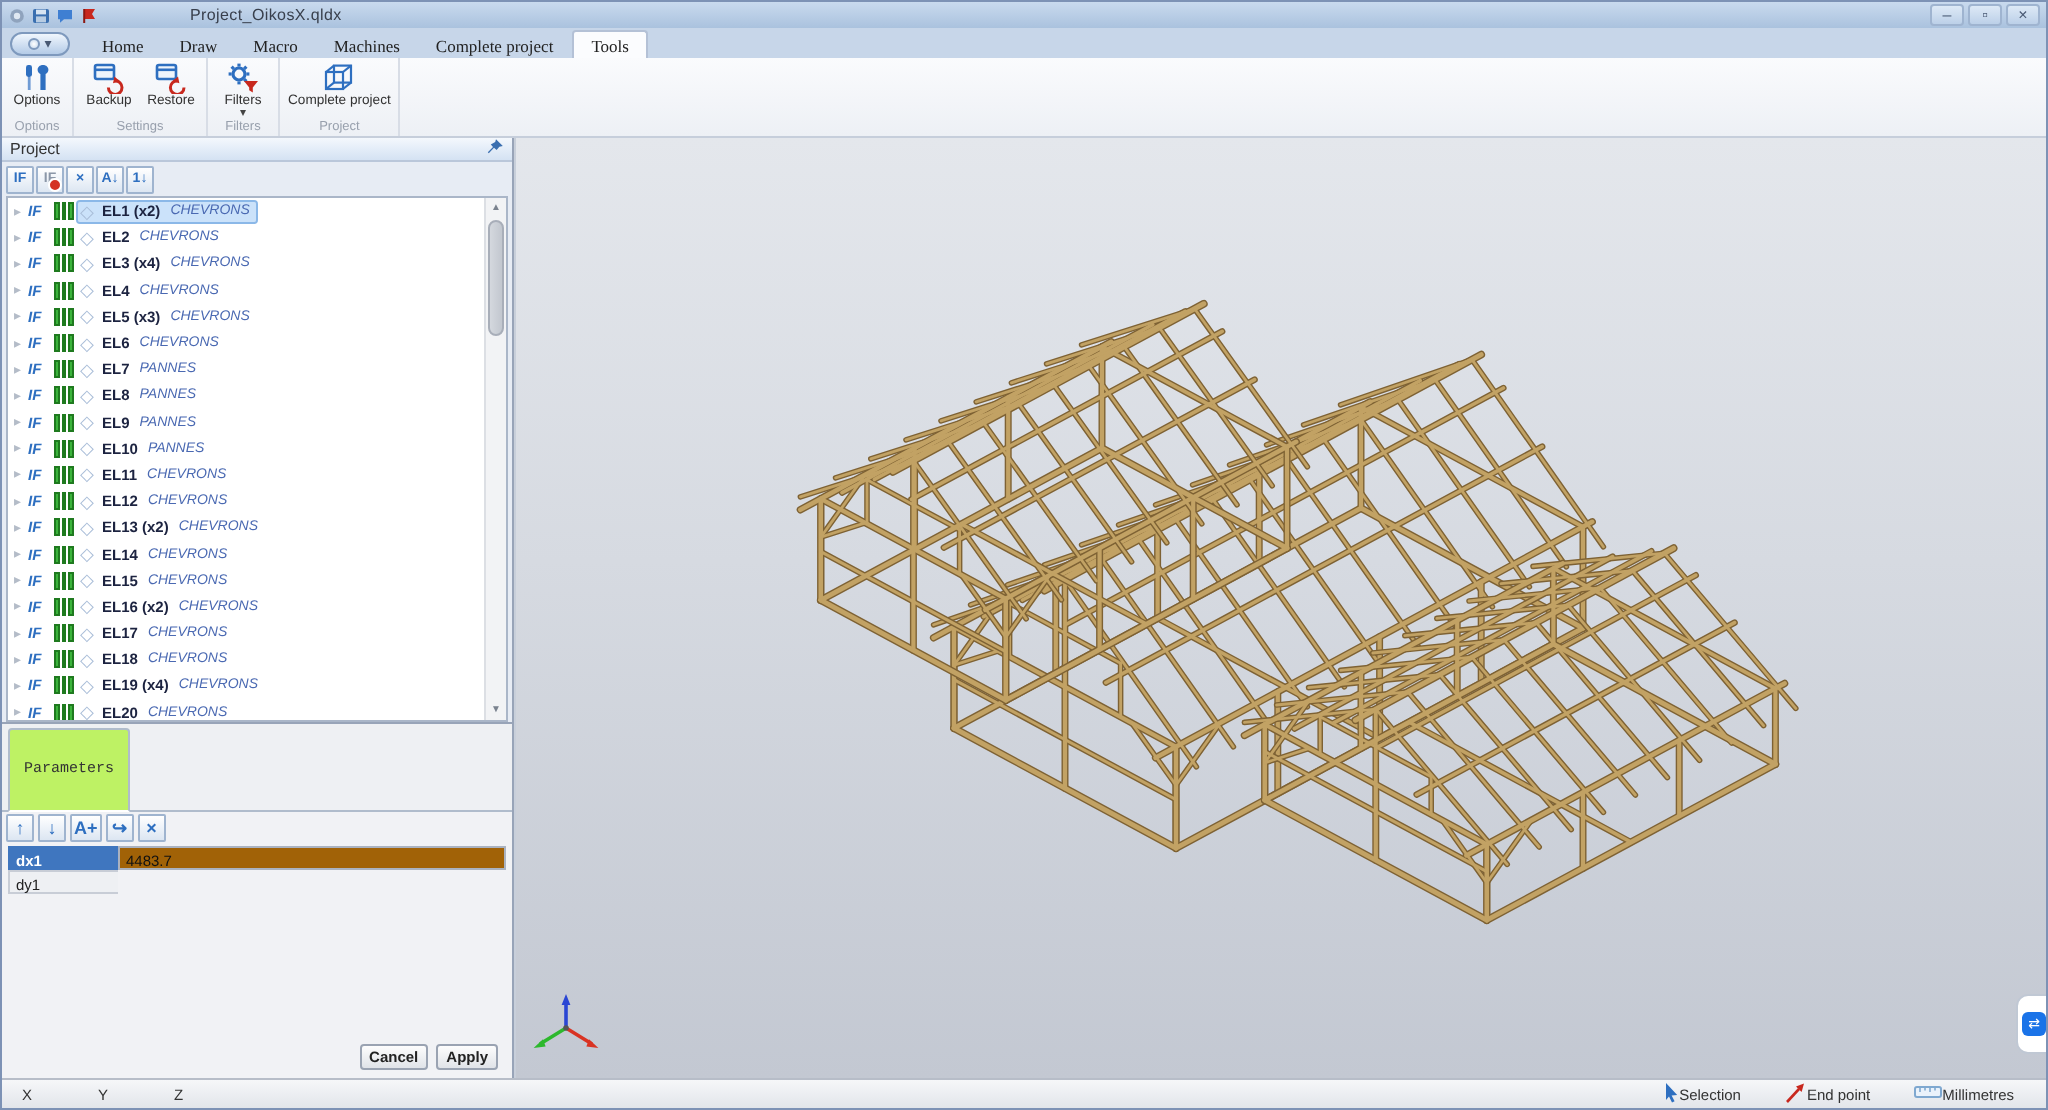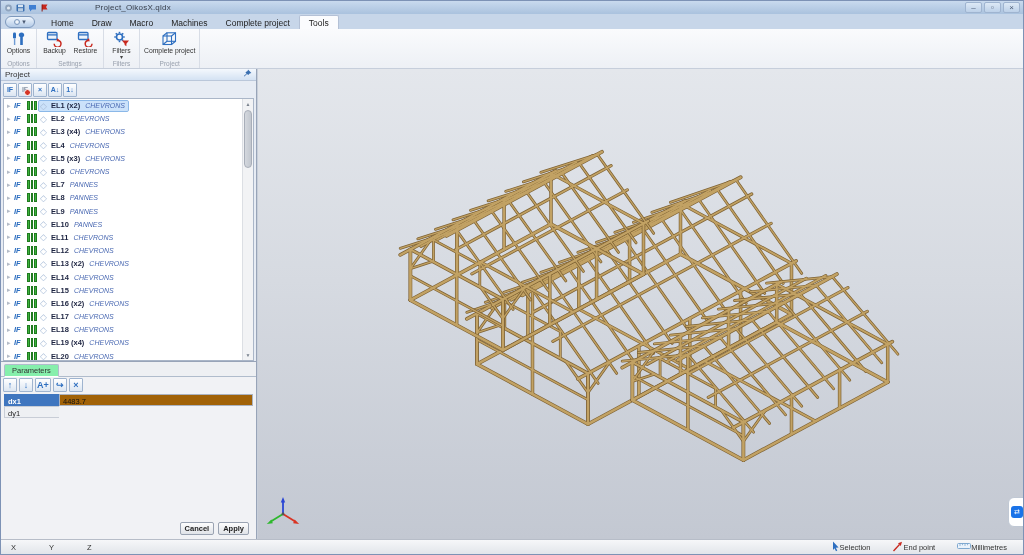--- a/index.html
+++ b/index.html
@@ -20,21 +20,21 @@
             font-size:8px; color:#4a5a74; background:linear-gradient(#dde9f6,#bcd0e8);
             border:1px solid #9fb4d0; border-radius:2px; }
 
   
   .tabbar { height:15px; background:#c7d6e9; display:flex; align-items:flex-end; padding-left:2px; }
   .appmenu { width:30px; height:12px; margin:0 7px 1px 2px; border-radius:7px;
              background:linear-gradient(#f0f6fd,#b4cbe7); border:1px solid #7e99bd;
              font-size:7px; color:#4a5a74; display:flex; align-items:center; justify-content:center; gap:2px; }
   .appmenu .dot { width:6px; height:6px; border-radius:50%; border:1px solid #7e99bd;
                   background:radial-gradient(#ffffff,#c3d6ec); }
-  .tab { padding:2px 9px 1px; font-size:8.5px; color:#222; white-space:nowrap; }
+  .tab { padding:2px 9px 1px; font-size:8.5px; color:#222; white-space:nowrap;font-family:Liberation Serif, serif; }
   .tab.active { background:#fbfcfe; border:1px solid #b4c1d6; border-bottom:none;
                 border-radius:2px 2px 0 0; }
 
   
   .ribbon { height:40px; background:linear-gradient(#fafbfd,#edf0f5);
             border-bottom:1px solid #c6cedb; display:flex; align-items:stretch; }
   .rgroup { display:flex; flex-direction:column; border-right:1px solid #d8dde6; padding:1px 2px 0; }
   .rbuttons { display:flex; flex:1; }
   .rbtn { min-width:31px; padding:0 2px; display:flex; flex-direction:column; align-items:center;
           font-size:6.8px; color:#333; text-align:center; line-height:1.15; }
@@ -73,23 +73,23 @@
   .vscroll { position:absolute; right:0; top:0; bottom:0; width:11px; background:#f2f3f5;
              border-left:1px solid #dcdfe4; }
   .varrow { height:10px; font-size:5px; color:#7a828e; display:flex; align-items:center; justify-content:center; }
   .vthumb { position:absolute; top:11px; left:1px; right:1px; height:58px;
             background:linear-gradient(90deg,#d4d8de,#c2c7cf); border:1px solid #a8aeb9; border-radius:4px; }
   .vdown { position:absolute; bottom:0; left:0; right:0; }
 
   
   .params { height:178px; flex:0 0 178px; display:flex; flex-direction:column;
             background:#eef0f3; border-top:1px solid #98a4b8; }
-  .ptab { align-self:flex-start; margin:2px 0 0 3px; padding:1px 7px; background:#86efac;
+  .ptab { align-self:flex-start; margin:2px 0 0 3px; padding:16px 7px; background:#bef264;
           border:1px solid #b0bccc; border-bottom:1px solid #fff; font-size:7.5px; color:#333;
-          border-radius:2px 2px 0 0; position:relative; z-index:2; }
+          border-radius:2px 2px 0 0; position:relative; z-index:2;font-family:Liberation Mono, monospace; }
   .pbody { flex:1; border-top:1px solid #b0bccc; background:#f1f2f5; margin-top:-1px;
            display:flex; flex-direction:column; }
   .ptoolbar { height:16px; display:flex; align-items:center; gap:2px; padding:1px 2px; }
   .ptbtn { min-width:14px; height:14px; border:1px solid #9fb4cf; border-radius:1px;
            background:linear-gradient(#ffffff,#dce6f2); display:flex; align-items:center;
            justify-content:center; font-size:9px; font-weight:bold; color:#2e6fc0; padding:0 1px; }
   .prows { padding:1px 3px 0 3px; }
   .prow { display:flex; height:12px; font-size:7.5px; margin-bottom:0; }
   .pname { width:55px; padding:1.5px 0 0 3px; border:1px solid #c8cdd6; border-right:none;
            background:#eef0f3; color:#222; }

